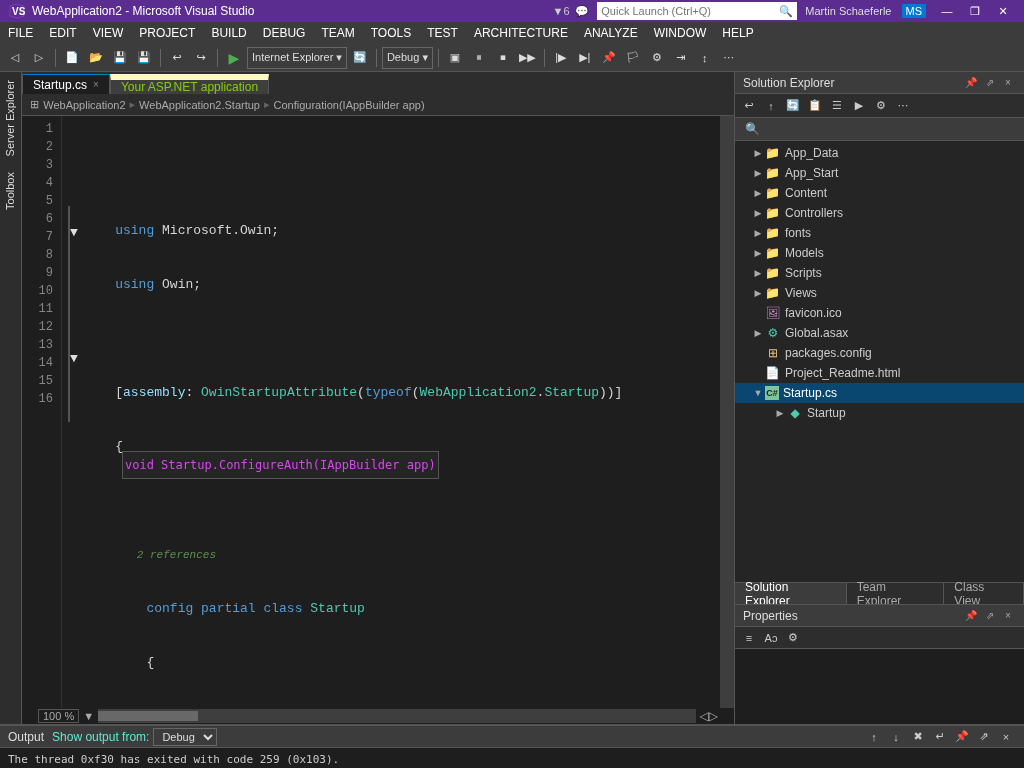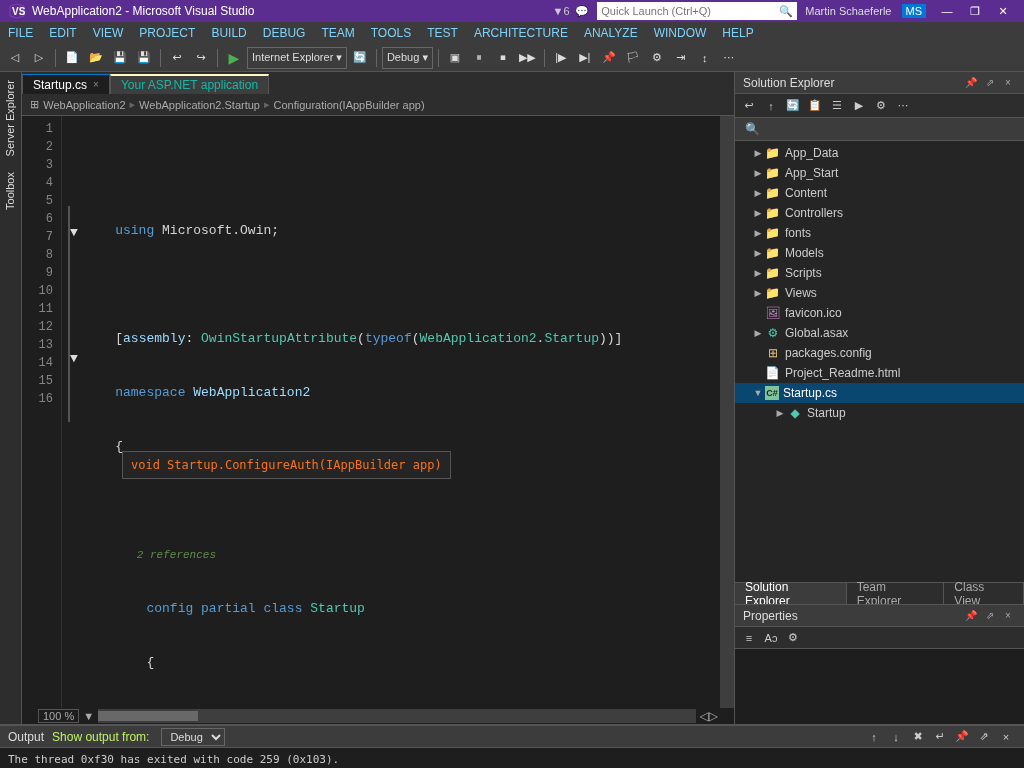--- a/index.html
+++ b/index.html
@@ -6,55 +6,55 @@
     body { font-family: 'Segoe UI', sans-serif; font-size: 12px; background: #2d2d2d; color: #ddd; overflow: hidden; width: 1024px; height: 768px; }
 
     
     #title-bar { background: #5c2d91; height: 22px; display: flex; align-items: center; padding: 0 8px; color: white; font-size: 12px; }
     #title-bar .vs-logo { width: 18px; height: 18px; margin-right: 6px; }
     #title-bar .title-text { flex: 1; }
     #title-bar .win-controls { display: flex; gap: 2px; }
     #title-bar .win-btn { width: 26px; height: 18px; display: flex; align-items: center; justify-content: center; cursor: pointer; font-size: 11px; }
 
     
-    #menu-bar { background: #3c3c3c; height: 22px; display: flex; align-items: center; color: #7dd3fc; font-size: 12px; }
+    #menu-bar { background: #3c3c3c; height: 22px; display: flex; align-items: center; color: #ffffff; font-size: 12px; }
     #menu-bar .menu-item { padding: 2px 8px; cursor: pointer; height: 100%; display: flex; align-items: center; }
 
     
     #toolbar { background: #3c3c3c; height: 28px; display: flex; align-items: center; padding: 0 4px; border-bottom: 1px solid #555; gap: 2px; }
     .tb-btn { height: 22px; min-width: 22px; display: flex; align-items: center; justify-content: center; cursor: pointer; padding: 0 2px; border: 1px solid transparent; font-size: 11px; color: #ddd; }
     .tb-sep { width: 1px; height: 18px; background: #666; margin: 0 3px; }
     .tb-dropdown { height: 22px; display: flex; align-items: center; background: #3c3c3c; border: 1px solid #666; color: #ddd; padding: 0 4px; font-size: 11px; cursor: pointer; }
 
     
     #main-layout { display: flex; height: calc(768px - 22px - 22px - 28px - 22px - 22px); }
 
     
     #left-sidebar { width: 22px; background: #2d2d2d; border-right: 1px solid #555; display: flex; flex-direction: column; }
     .side-tab { writing-mode: vertical-rl; transform: rotate(180deg); padding: 8px 4px; font-size: 11px; color: #ddd; cursor: pointer; white-space: nowrap; }
 
     
     #editor-area { flex: 1; display: flex; flex-direction: column; background: #1e1e1e; }
 
     
     #tab-bar { background: #2d2d2d; height: 22px; display: flex; align-items: flex-end; }
-    .editor-tab { height: 20px; padding: 0 10px; display: flex; align-items: center; font-size: 12px; cursor: pointer; border-top: 2px solid #fef9c3; border-left: 1px solid #555; border-right: 1px solid #555; background: #3e3e3e; color: #14b8a6; gap: 6px; }
+    .editor-tab { height: 20px; padding: 0 10px; display: flex; align-items: center; font-size: 12px; cursor: pointer; border-top: 6px solid #fef9c3; border-left: 1px solid #555; border-right: 1px solid #555; background: #3e3e3e; color: #84cc16; gap: 6px; }
     .editor-tab.active { background: #1e1e1e; color: white; border-top: 1px solid #007acc; }
     .tab-close { font-size: 10px; color: #888; cursor: pointer; }
     .file-path-bar { background: #2d2d2d; height: 22px; display: flex; align-items: center; padding: 0 8px; font-size: 11px; color: #aaa; border-bottom: 1px solid #555; gap: 4px; }
     .file-path-sep { color: #666; }
 
     
     #code-editor { flex: 1; overflow: hidden; position: relative; font-family: 'Consolas', 'Courier New', monospace; font-size: 13px; line-height: 18px; display: flex; }
     .line-numbers { width: 40px; background: #1e1e1e; color: #858585; text-align: right; padding-right: 8px; padding-top: 4px; font-size: 12px; line-height: 18px; border-right: 1px solid #333; user-select: none; flex-shrink: 0; }
     .code-content { flex: 1; padding: 16px 8px; overflow: auto; white-space: pre; color: #d4d4d4; position: relative; }
     .fold-gutter { width: 14px; background: #1e1e1e; flex-shrink: 0; }
 
     
-    #tooltip { position: absolute; left: 100px; top: 335px; background: #252526; border: 1px solid #555; padding: 4px 8px; font-family: 'Consolas', monospace; font-size: 12px; color: #f97316; z-index: 100; }
+    #tooltip { position: absolute; left: 100px; top: 335px; background: #252526; border: 1px solid #555; padding: 4px 2px; font-family: 'Consolas', monospace; font-size: 12px; color: #d946ef; z-index: 100; }
 
     
     .vscroll { width: 14px; background: #3e3e3e; }
 
     
     #editor-bottom { height: 16px; background: #1e1e1e; display: flex; align-items: center; padding: 0 16px; }
     .zoom-control { display: flex; align-items: center; gap: 4px; font-size: 11px; color: #aaa; }
     .hscroll { flex: 1; height: 14px; background: #3e3e3e; margin: 0 4px; position: relative; }
     .hscroll-thumb { position: absolute; left: 0; top: 2px; width: 100px; height: 10px; background: #686868; }
 
@@ -98,21 +98,21 @@
     
     #properties-panel { height: 120px; background: #252526; border-top: 1px solid #555; display: flex; flex-direction: column; }
     #props-header { background: #3c3c3c; height: 22px; display: flex; align-items: center; padding: 0 8px; font-size: 12px; color: #ddd; border-bottom: 1px solid #555; }
     #props-toolbar { background: #2d2d2d; height: 22px; display: flex; align-items: center; padding: 0 4px; gap: 2px; border-bottom: 1px solid #555; }
     #props-content { flex: 1; }
 
     
     #output-panel { height: 185px; background: #1e1e1e; border-top: 2px solid #555; display: flex; flex-direction: column; }
     #output-header { background: #3c3c3c; height: 22px; display: flex; align-items: center; padding: 0 8px; font-size: 12px; color: #ddd; border-bottom: 1px solid #555; }
     .output-title { margin-right: 8px; }
-    .output-source-label { margin-right: 12px; color: #bef264; }
+    .output-source-label { margin-right: 4px; color: #5eead4; }
     .output-source-select { background: #3c3c3c; border: 1px solid #666; color: #ddd; padding: 1px 4px; font-size: 11px; height: 18px; }
     #output-toolbar { display: flex; gap: 2px; margin-left: auto; }
     #output-content { flex: 1; overflow-y: auto; padding: 4px 8px; font-family: 'Consolas', monospace; font-size: 11px; color: #ccc; line-height: 16px; }
 
     
     .kw { color: #569cd6; }
     .type { color: #4ec9b0; }
     .ref { color: #9cdcfe; }
     .attr { color: #9cdcfe; }
     .bracket { color: #d4d4d4; }
@@ -258,23 +258,23 @@
         <div style="height:18px;border-left:2px solid #555;margin-left:6px;"></div>
         <div style="height:18px;border-left:2px solid #555;margin-left:6px;cursor:pointer;">▼</div>
         <div style="height:18px;border-left:2px solid #555;margin-left:6px;"></div>
         <div style="height:18px;border-left:2px solid #555;margin-left:6px;"></div>
         <div style="height:18px;border-left:2px solid #555;margin-left:6px;"></div>
         <div style="height:18px;"></div>
       </div>
       <div class="code-content">
         <div>&nbsp;</div>
         <div>    <span class="kw">using</span> Microsoft.Owin;</div>
+        <div>    <span class="kw">using</span> Owin;</div>
         <div>&nbsp;</div>
         <div>    <span class="bracket">[</span><span class="attr">assembly</span>: <span class="type">OwinStartupAttribute</span>(<span class="kw">typeof</span>(<span class="type">WebApplication2</span>.<span class="type">Startup</span>))<span class="bracket">]</span></div>
-        <div>    <span class="kw">namespace</span> <span class="ref">WebApplication2</span></div>
         <div>    <span class="bracket">{</span></div>
         <div>&nbsp;</div>
         <div style="color:#608b4e;font-size:11px;">        <em>2 references</em></div>
         <div>        <span class="kw">config</span> <span class="kw">partial</span> <span class="kw">class</span> <span class="type">Startup</span></div>
         <div>        <span class="bracket">{</span></div>
         
         
         
         
         

